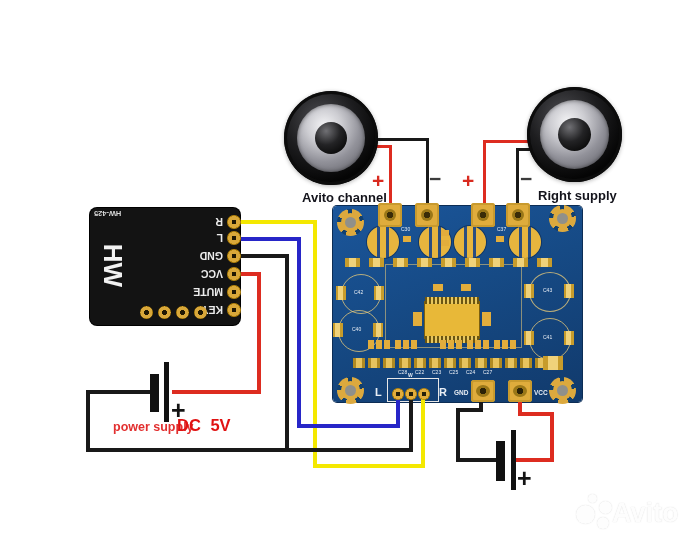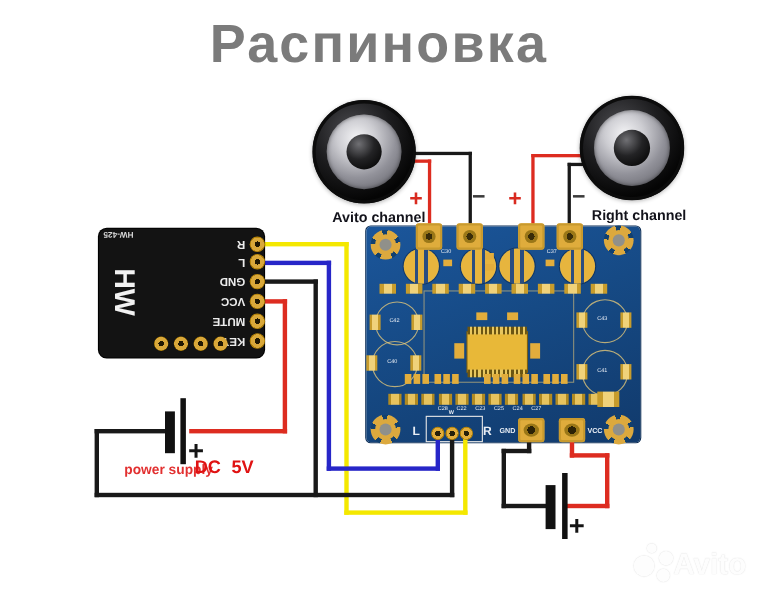--- a/index.html
+++ b/index.html
@@ -77,21 +77,20 @@
   #wm{left:576px;top:492px;width:110px;height:42px;}
   #wm .c{position:absolute;border-radius:50%;background:#fdfdfd;box-shadow:0 0 1px rgba(175,175,175,.55);}
   #wm .t{position:absolute;left:36px;top:6px;font-size:27px;font-weight:bold;color:#fdfdfd;
          text-shadow:0 0 1px rgba(175,175,175,.55);}
 </style>
 </head>
 <body>
 
 <div id="canvas">
 
-  <div class="abs" id="title">Распиновка</div>
 
   <div class="abs" id="pcb">
 
     <div class="hole" style="left:4px;top:3px;"></div>
     <div class="hole" style="left:216px;top:-1px;"></div>
     <div class="hole" style="left:4px;top:171px;"></div>
     <div class="hole" style="left:216px;top:171px;"></div>
 
     <div class="tpad" style="left:45px;top:-3px;"></div>
     <div class="tpad" style="left:82px;top:-3px;"></div>
@@ -233,21 +232,21 @@
 
   <div class="abs speaker" style="left:284px;top:91px;width:94px;height:94px;">
     <div class="cone"></div>
     <div class="dome"></div>
   </div>
   <div class="abs speaker" style="left:527px;top:87px;width:95px;height:95px;">
     <div class="cone"></div>
     <div class="dome"></div>
   </div>
   <div class="abs chan" style="left:302px;top:190px;">Avito channel</div>
-  <div class="abs chan" style="left:538px;top:188px;">Right channel</div>
+  <div class="abs chan" style="left:538px;top:188px;">Right supply</div>
   <div class="abs pol r" style="left:372px;top:170px;">+</div>
   <div class="abs pol k" style="left:429px;top:168px;">−</div>
   <div class="abs pol r" style="left:462px;top:170px;">+</div>
   <div class="abs pol k" style="left:520px;top:168px;">−</div>
 
   <div class="abs" id="module">
     <div class="mrot" style="left:4px;top:1px;font-size:7.5px;font-weight:bold;">HW-425</div>
     <div style="position:absolute;left:8px;top:28px;width:30px;height:58px;display:flex;align-items:center;justify-content:center;">
       <span style="transform:rotate(90deg);white-space:nowrap;font-size:26px;font-weight:bold;color:#f2f2f2;">HW</span>
     </div>

